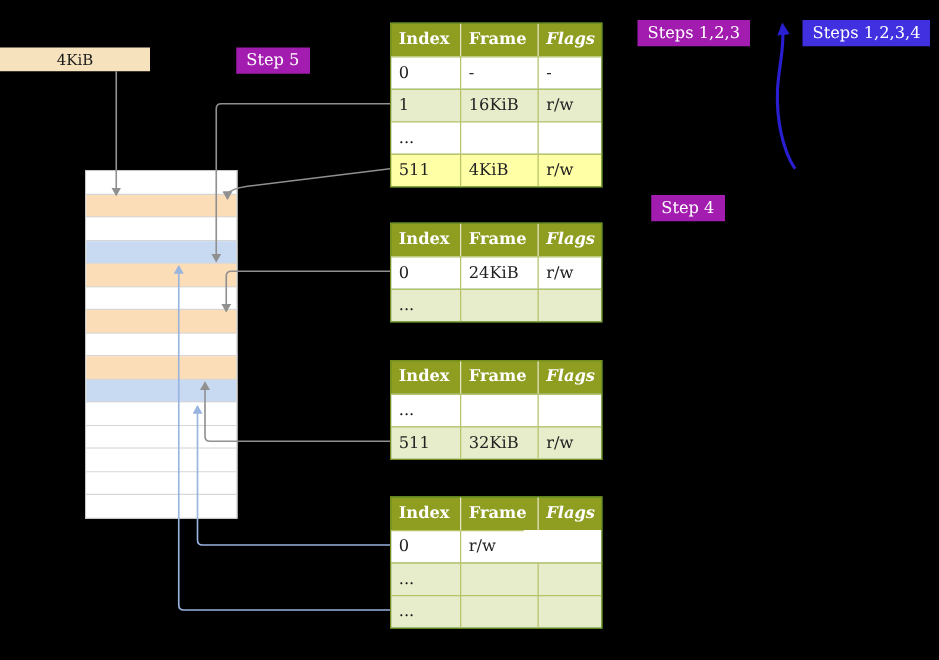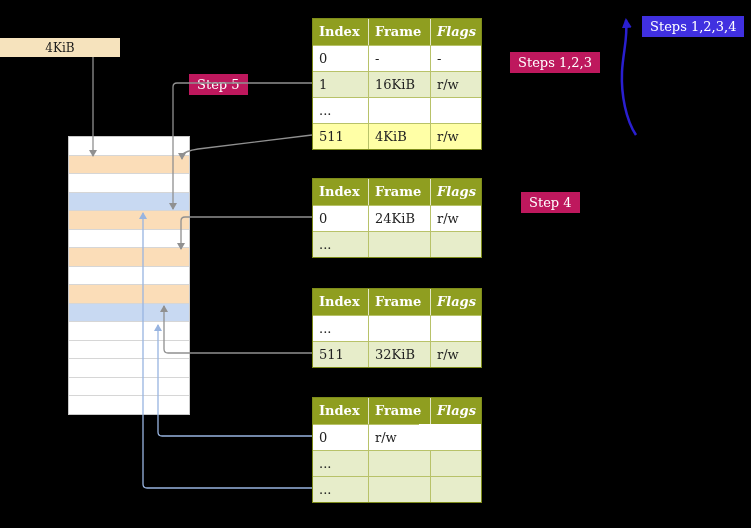--- a/index.html
+++ b/index.html
@@ -11,21 +11,21 @@
   .cr3-box{
     position:absolute;left:0px;top:38px;width:120px;height:19px;
     background:#f6e3bd;color:#1a1a1a;display:flex;align-items:center;justify-content:center;
     font-size:12px;
   }
   
   .step-label{
     position:absolute;color:#ffffff;font-size:13px;line-height:17px;
     padding:2px 8px;white-space:nowrap;
   }
-  .step-label.crimson{background:#be185d;margin-top:36px;}
+  .step-label.crimson{background:#a21caf;}
   .step-label.blue{background:#4030e0;}
   
   .memory-col{
     position:absolute;left:68px;top:136px;width:122px;height:279px;
     background:#ffffff;border:1px solid #c9c9c9;box-sizing:border-box;
     display:flex;flex-direction:column;
   }
   .mrow{flex:1;border-bottom:1px solid #d6d6d6;}
   .mrow:last-child{border-bottom:none;}
   .mrow.plain{background:#ffffff;}

